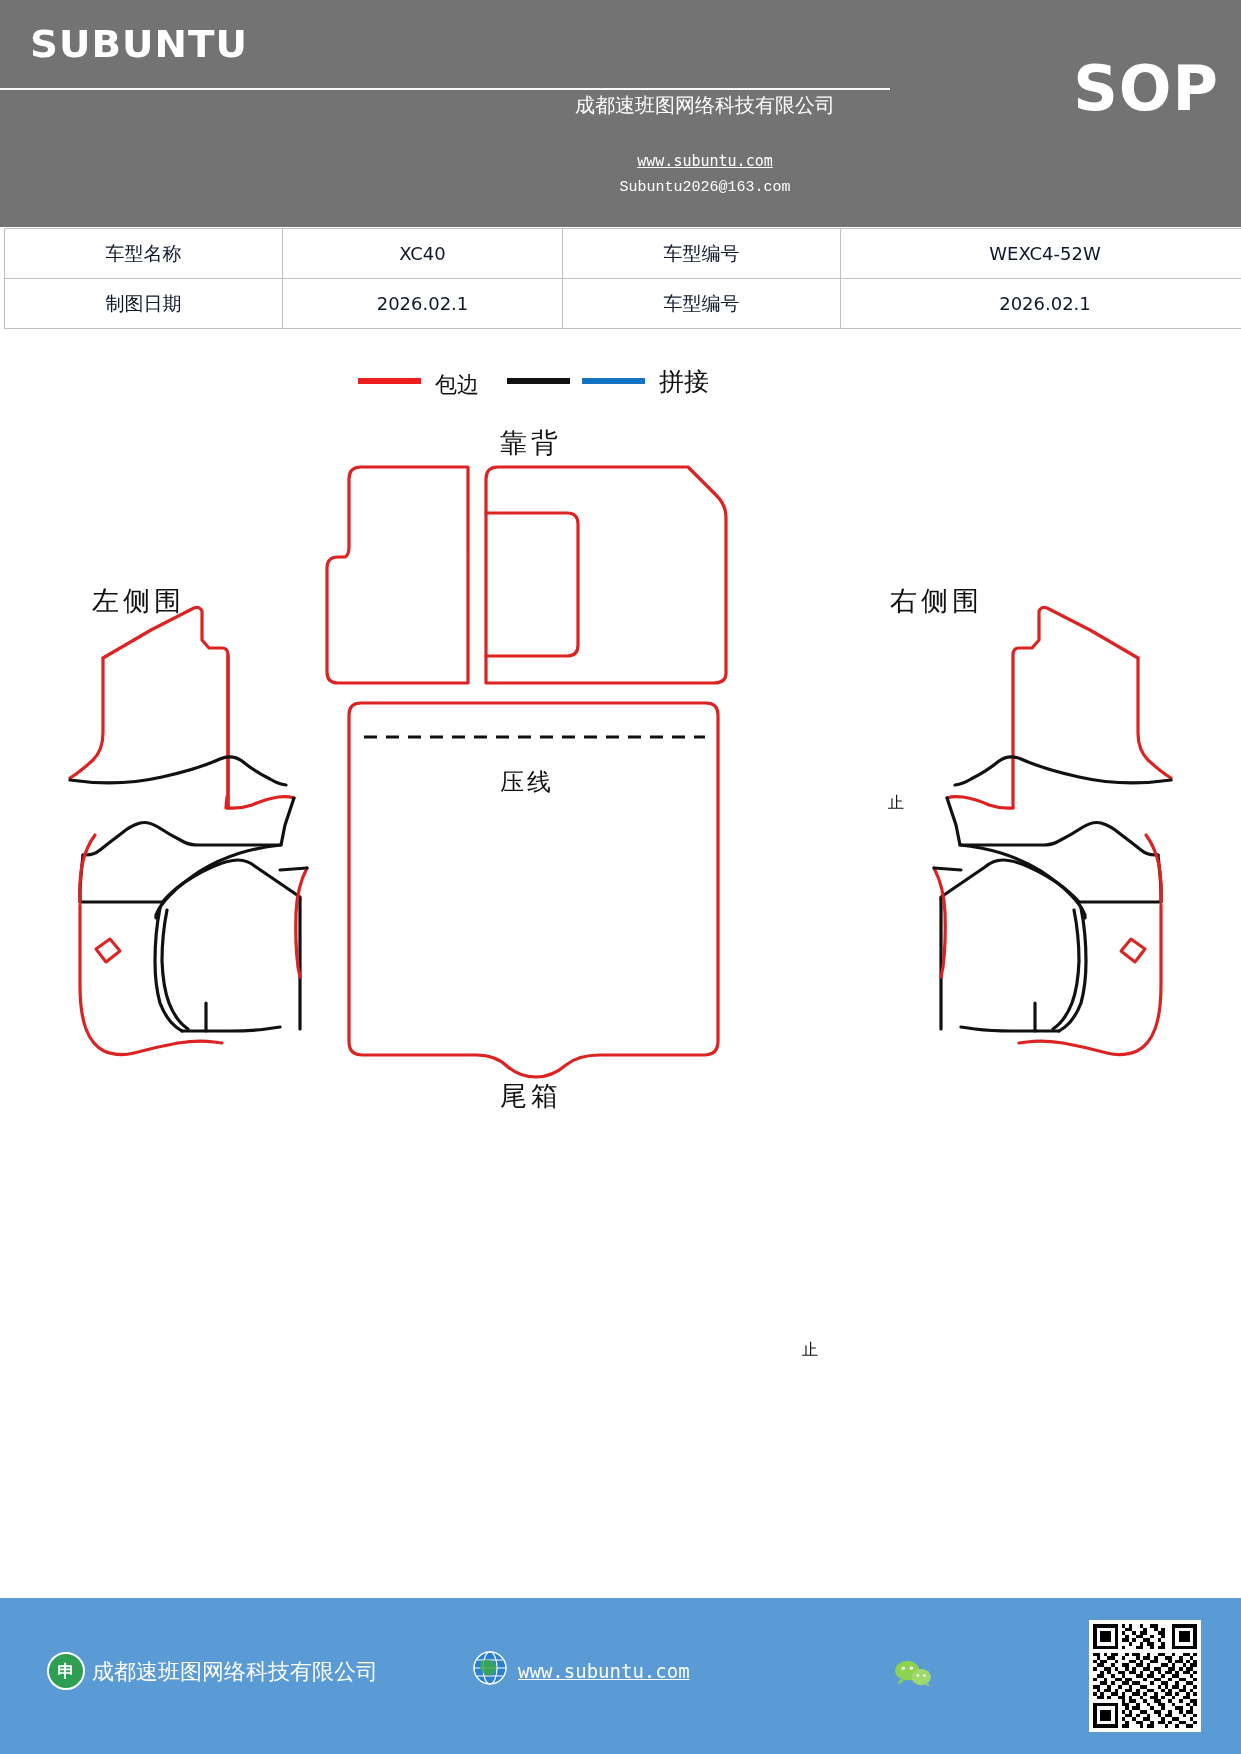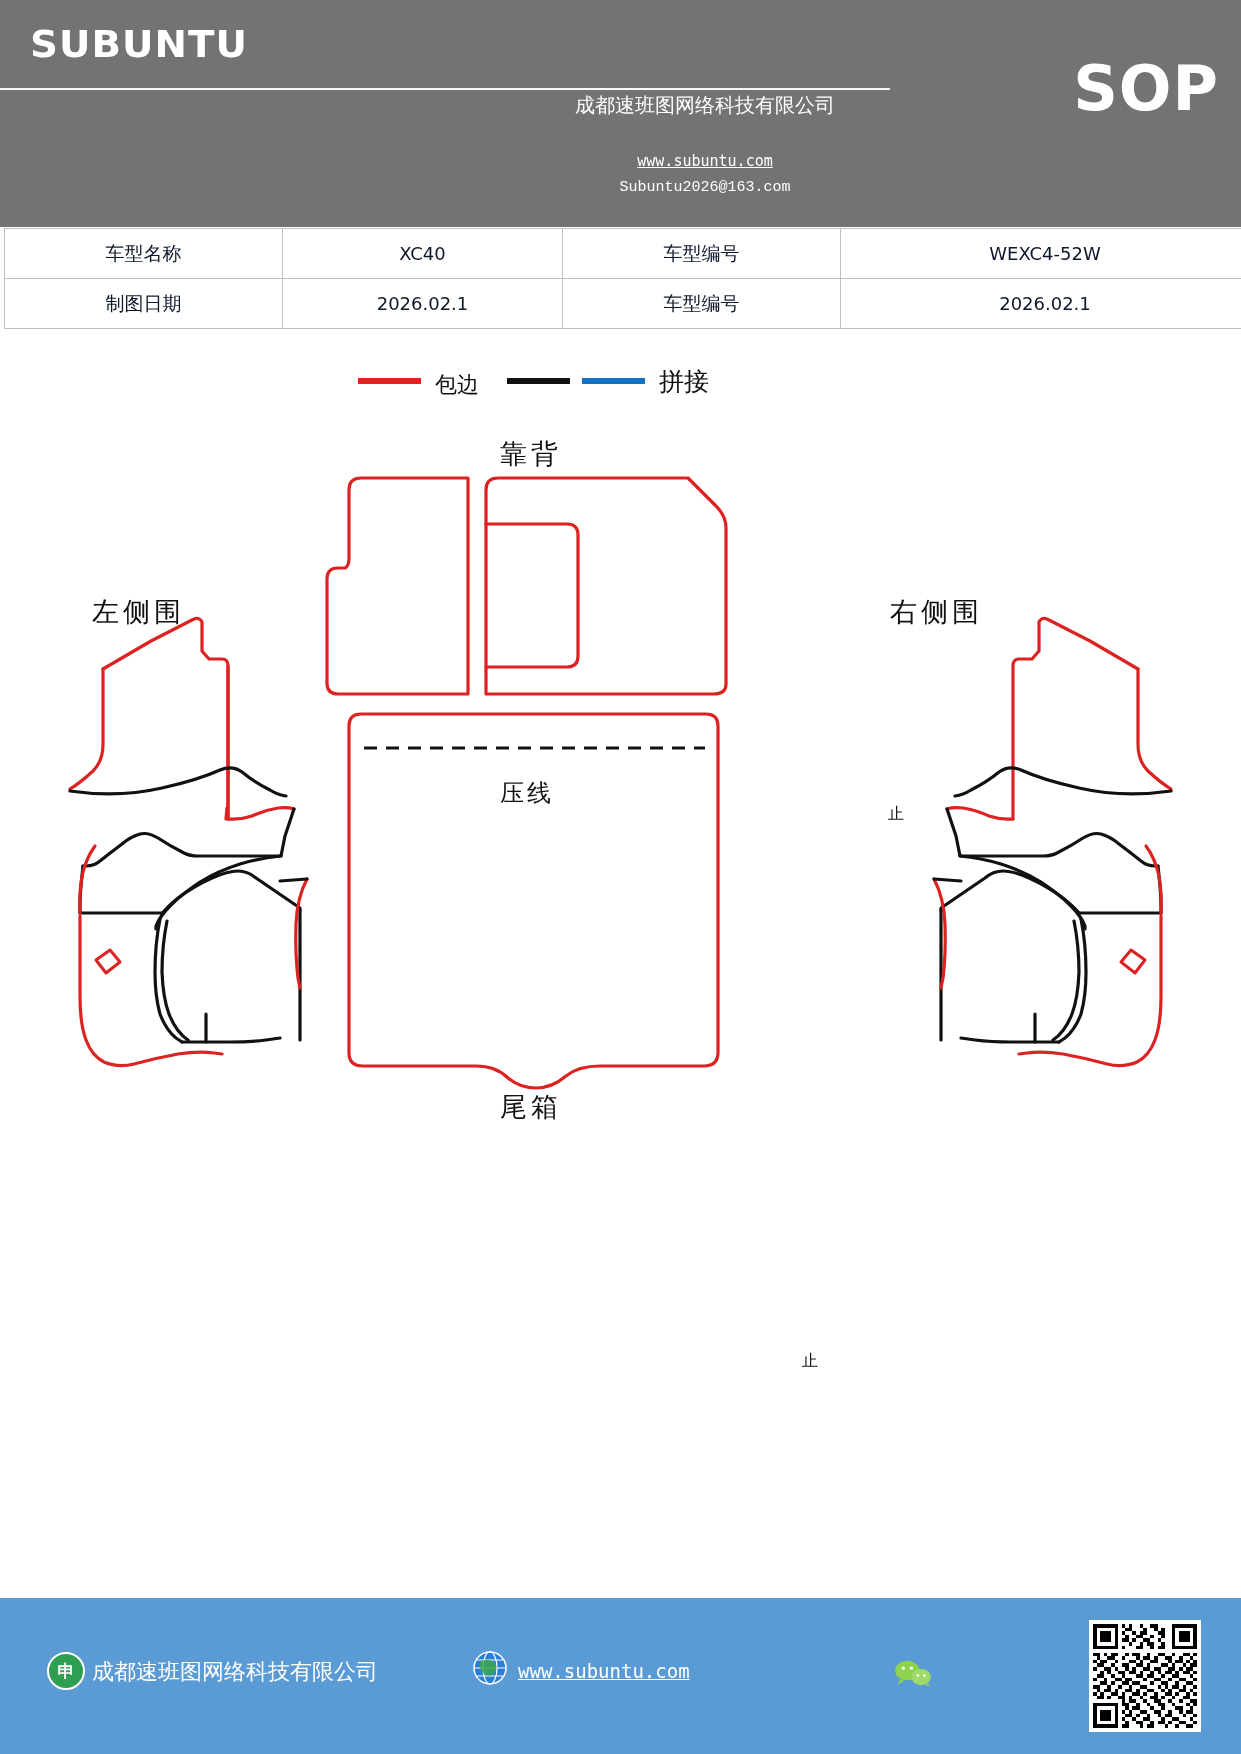--- a/index.html
+++ b/index.html
@@ -91,21 +91,21 @@
     font-size:22px;color:#111;margin:8px 28px 0 14px;
     font-family:"DejaVu Serif","Liberation Serif",serif;
   }
   .lg-label2{
     font-size:25px;color:#111;margin-left:14px;
     font-family:Liberation Serif, serif;
   }
   .gap12{width:12px;display:inline-block;}
   
   .drawing{
-    position:absolute;left:0;top:416px;width:1241px;height:1020px;
+    position:absolute;left:0;top:405px;width:1241px;height:1020px;
   }
   .part-label{
     position:absolute;
     font-family:"DejaVu Serif","Liberation Serif",serif;
     font-size:27px;color:#111;letter-spacing:4px;white-space:nowrap;
   }
   .lbl-backrest{left:500px;top:20px;}
   .lbl-left{left:92px;top:178px;}
   .lbl-right{left:890px;top:178px;}
   .lbl-pressline{left:500px;top:348px;font-size:24px;letter-spacing:3px;margin-top:13px;}

